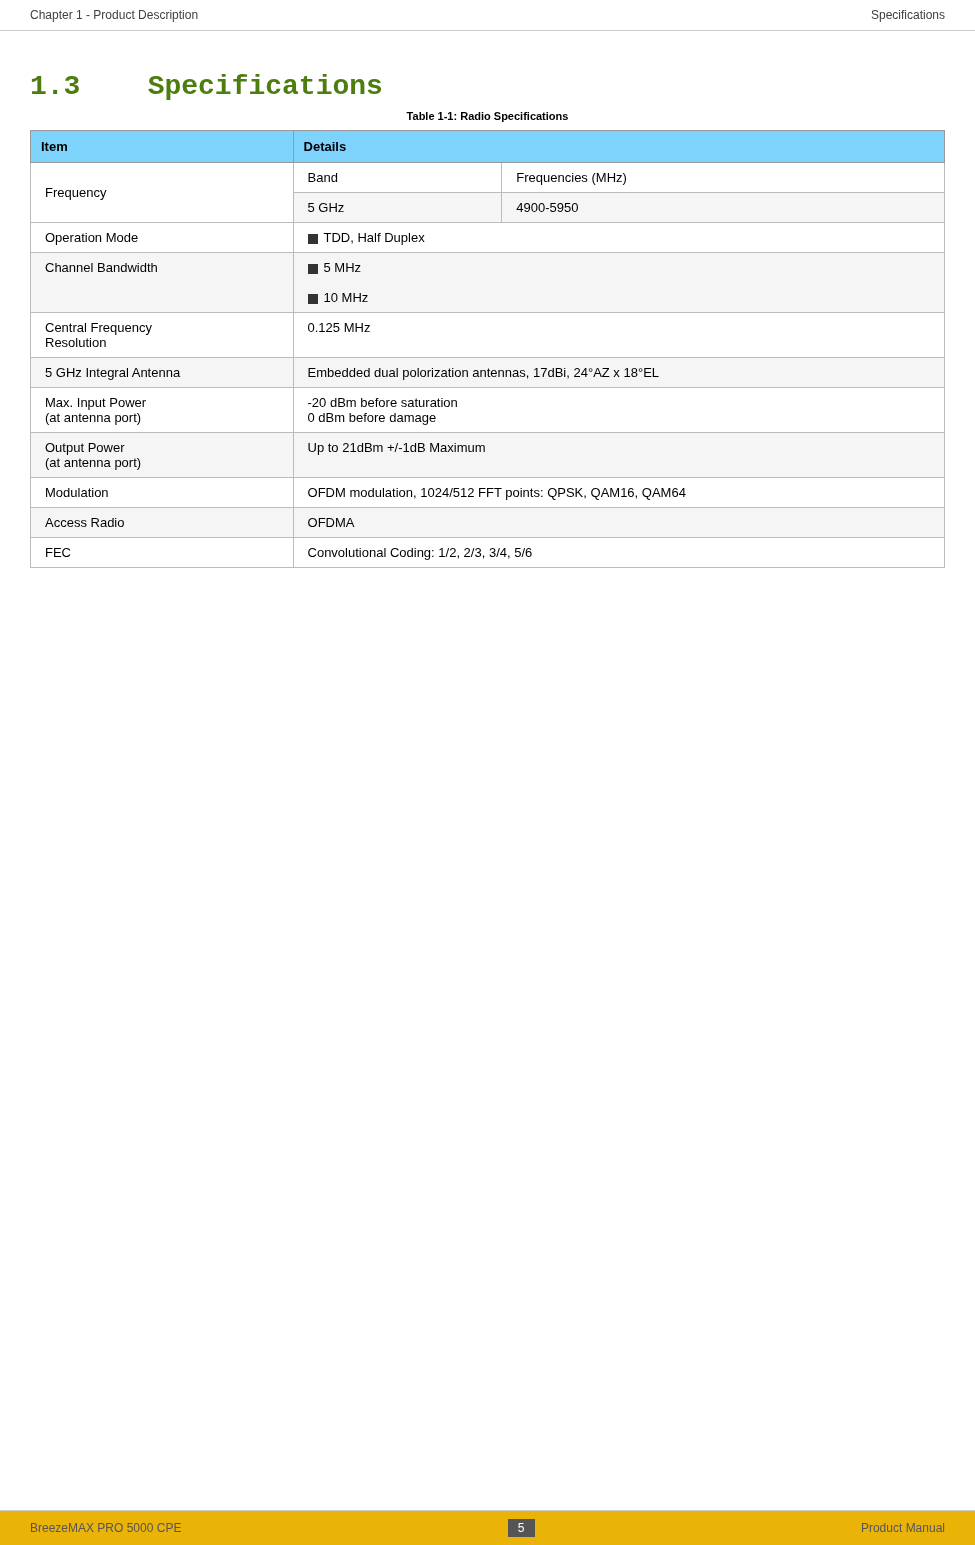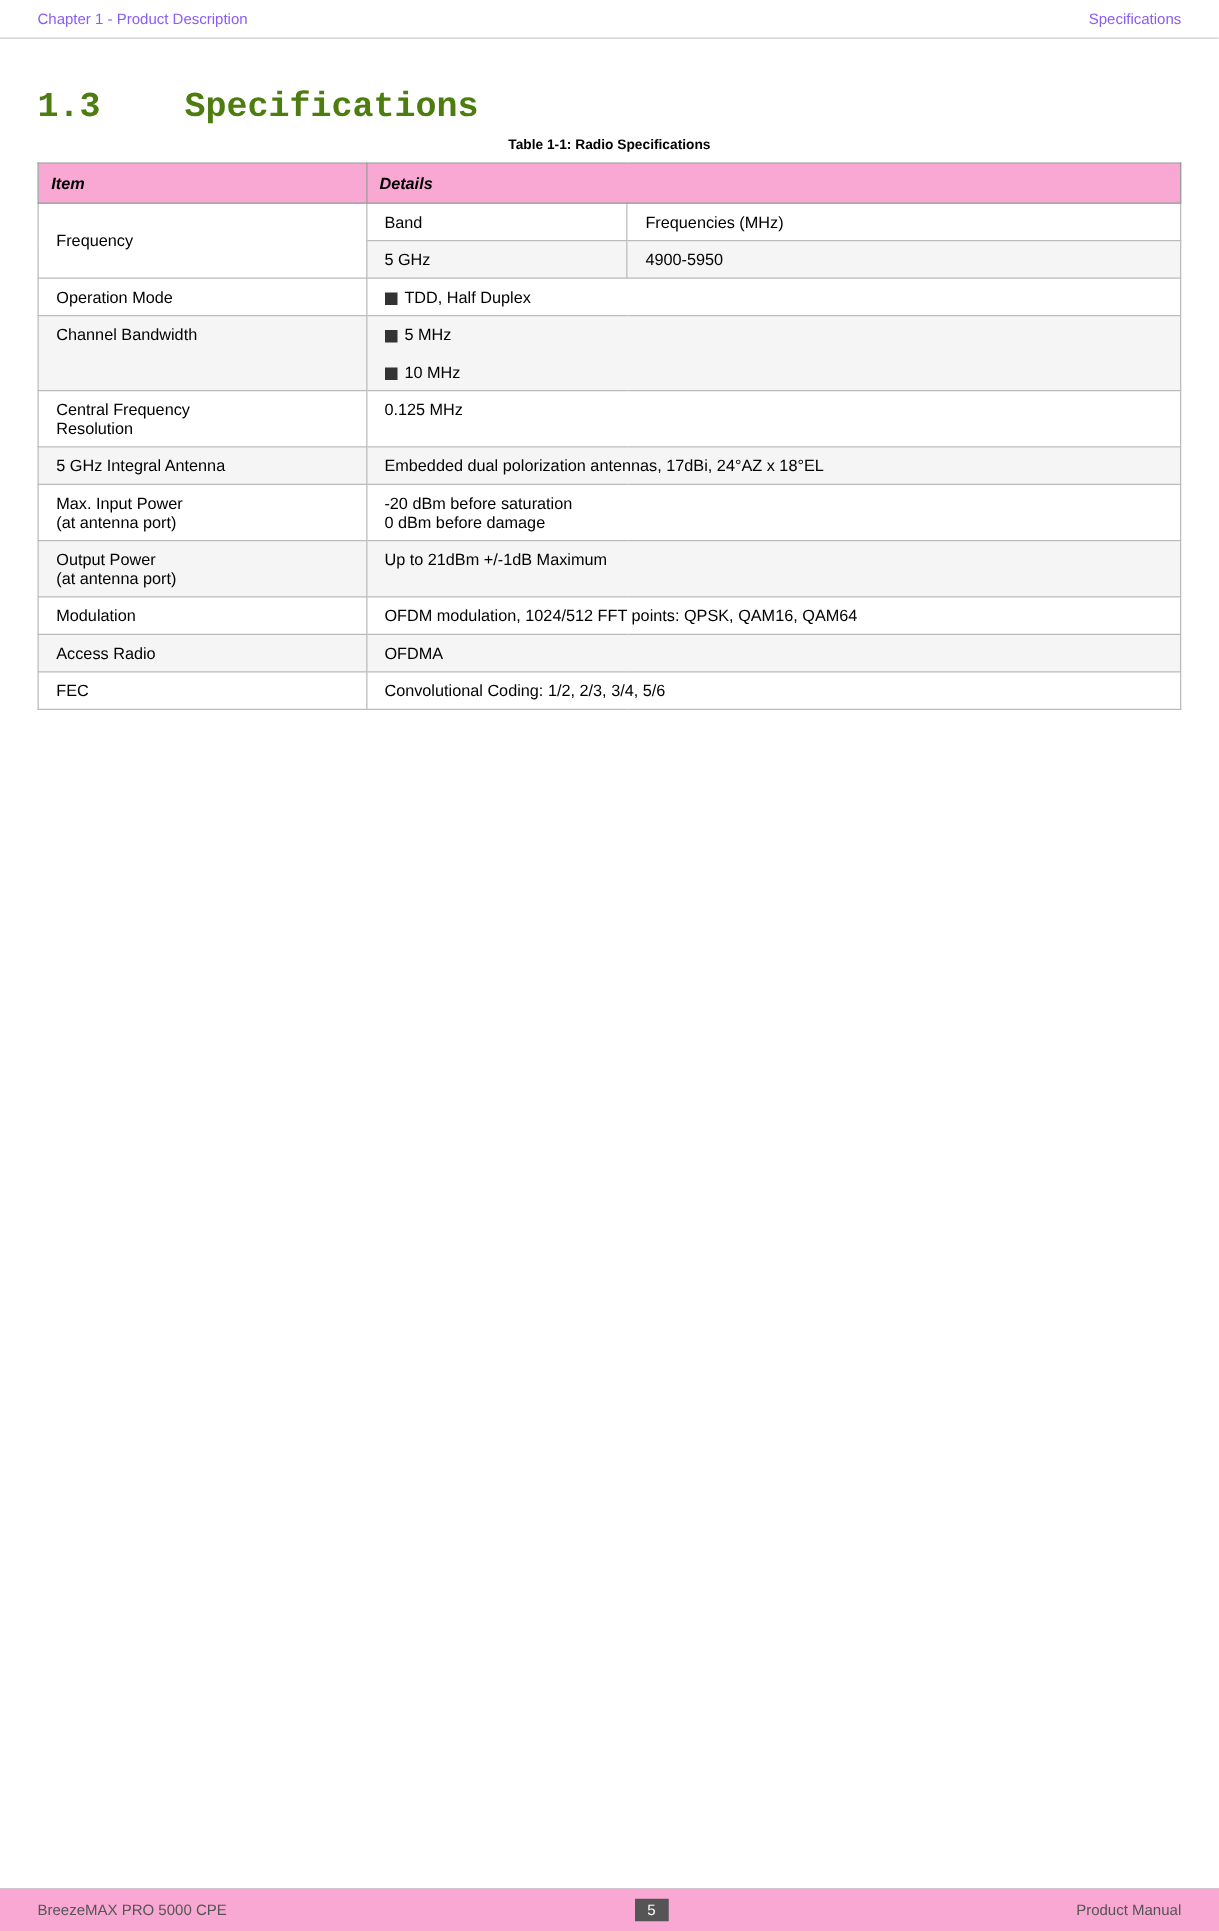--- a/index.html
+++ b/index.html
@@ -14,21 +14,21 @@
     }
 
     
     .page-header {
       display: flex;
       justify-content: space-between;
       align-items: center;
       padding: 8px 30px;
       border-bottom: 1px solid #ccc;
       font-size: 12px;
-      color: #8b5cf6;
+      color: #404040;
     }
 
     
     .content {
       padding: 20px 30px 60px 30px;
     }
 
     
     .section-title {
       font-size: 28px;
@@ -79,22 +79,21 @@
     .specs-table tr:nth-child(even) td {
       background-color: #f5f5f5;
     }
 
     .specs-table tr:nth-child(odd) td {
       background-color: #ffffff;
     }
 
     
     .specs-table thead tr th {
-      background-color: #f9a8d4;
-      font-style: italic;
+      background-color: #7dd3fc;
     }
 
     
     .sq-bullet {
       display: inline-block;
       width: 10px;
       height: 10px;
       background-color: #333;
       margin-right: 6px;
       vertical-align: middle;
@@ -106,21 +105,21 @@
       bottom: 0;
       left: 0;
       width: 975px;
       display: flex;
       justify-content: space-between;
       align-items: center;
       padding: 8px 30px;
       border-top: 1px solid #ccc;
       font-size: 12px;
       color: #555;
-      background: #f9a8d4;
+      background: #eab308;
     }
 
     .page-number-box {
       background-color: #555;
       color: #fff;
       padding: 2px 10px;
       font-size: 12px;
     }
   </style>
 </head>

